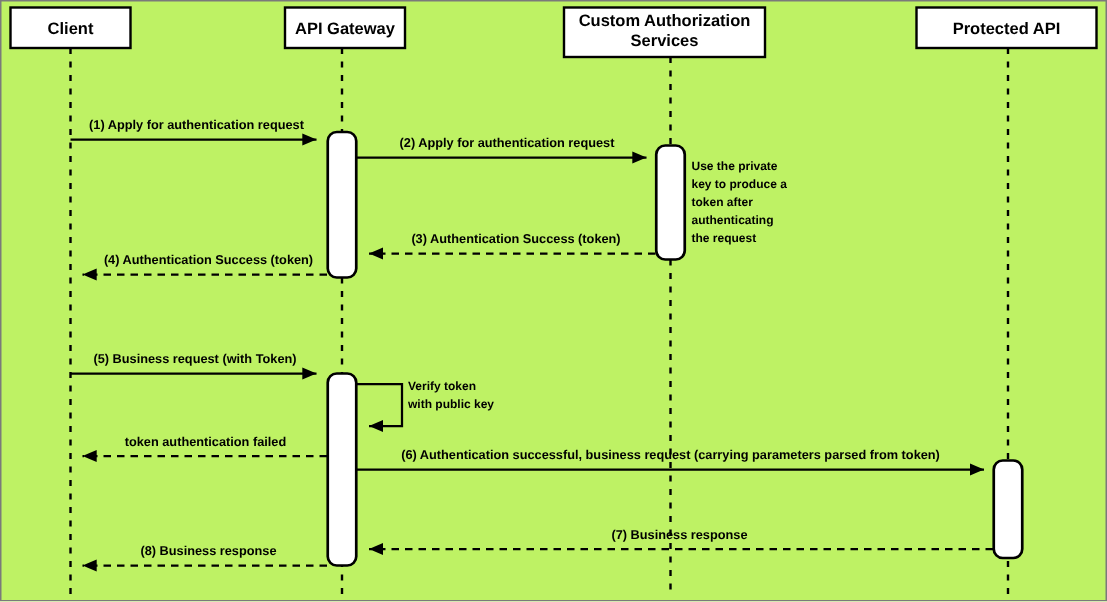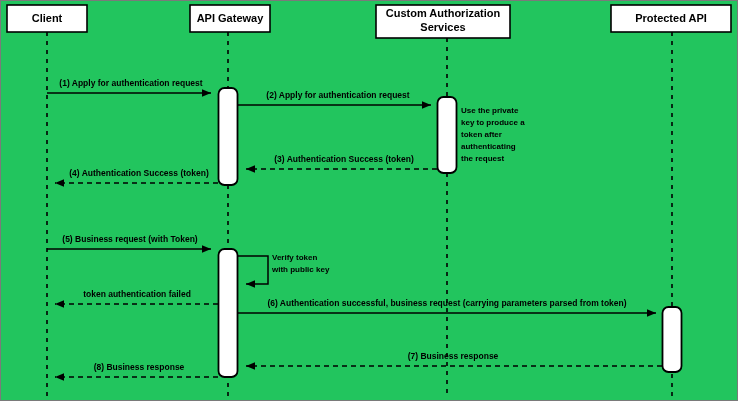--- a/index.html
+++ b/index.html
@@ -7,21 +7,21 @@
     padding: 0;
     background: #ffffff;
   }
   body {
     font-family: "Liberation Sans", sans-serif;
   }
   #diagram-root {
     position: relative;
     width: 738px;
     height: 401px;
-    background: #22c55e;
+    background: #bef264;
     overflow: hidden;
   }
   #diagram-svg {
     position: absolute;
     top: 0;
     left: 0;
   }
   .lifeline-box-label {
     font-size: 11px;
     font-weight: bold;

